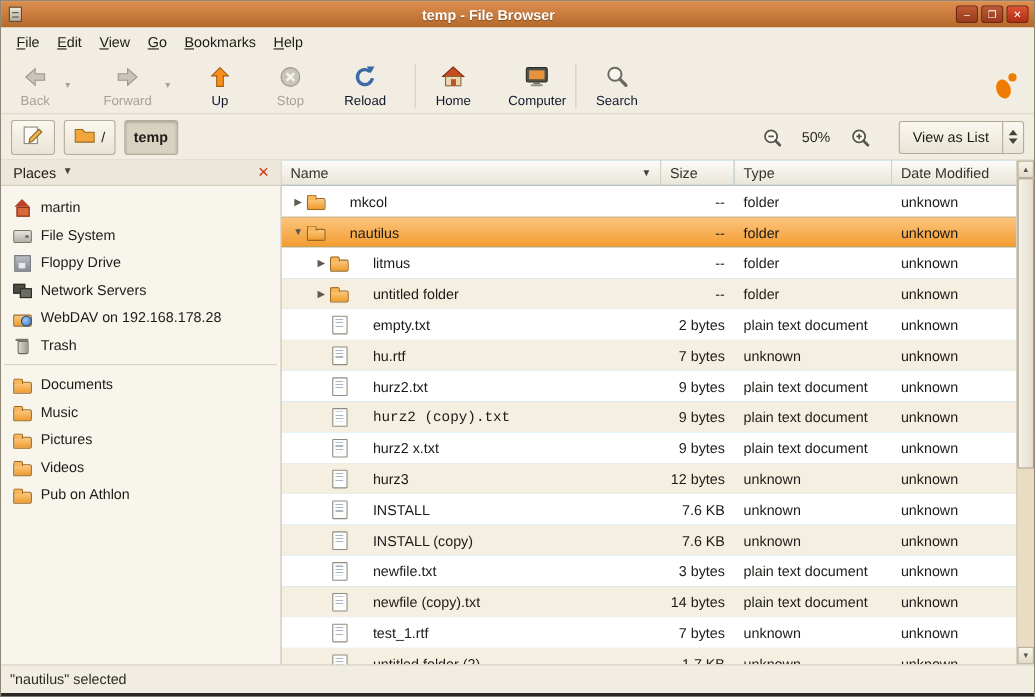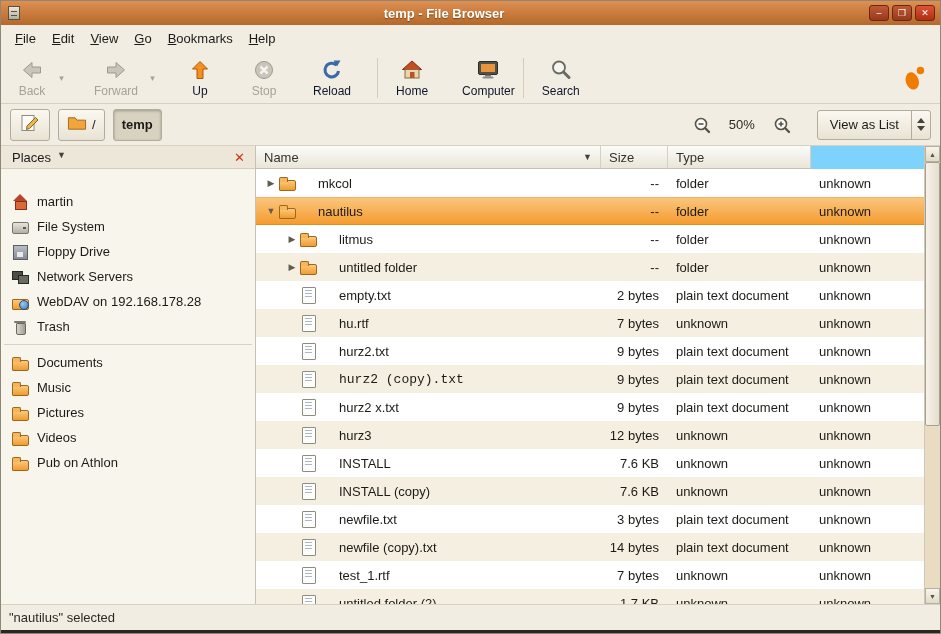--- a/index.html
+++ b/index.html
@@ -50,21 +50,21 @@
   .dn-tri { width:0; height:0; border-left:4px solid transparent; border-right:4px solid transparent; border-top:5px solid #45423a; }
 
   
   .content { flex:1; display:flex; min-height:0; }
 
   .sidebar { flex:0 0 255px; width:255px; display:flex; flex-direction:column; background:#f8f5ec; border-right:1px solid #c7c1b1; }
   .places-header { flex:0 0 23px; background:#ece7d9; border-bottom:1px solid #d3cdbd; display:flex; align-items:center; padding:0 7px; }
   .places-title { display:flex; gap:6px; padding:1px 4px; }
   .places-caret { font-size:9px; color:#45423a; }
   .places-close { margin-left:auto; color:#ce3413; font-weight:bold; font-size:13px; padding:0 3px; }
-  .sidebar-list { flex:1; padding-top:20px; overflow:hidden; }
+  .sidebar-list { flex:1; padding-top:7px; overflow:hidden; }
   .sb-item { height:25px; display:flex; align-items:center; gap:8px; padding:0 11px; white-space:nowrap; }
   .sb-sep { height:1px; background:#d8d2c1; margin:5px 3px; }
 
   .list-main { flex:1; display:flex; flex-direction:column; background:#7dd3fc; min-width:0; }
   .grid-cols { display:grid; grid-template-columns:345px 67px 143px minmax(0,1fr); }
   .header-row { flex:0 0 23px; }
   .col-head { background:linear-gradient(#fcfbf8,#e9e5d8); border-right:1px solid #d5d0c2; border-bottom:1px solid #c5c0b1; display:flex; align-items:center; padding:0 8px; color:#34322b; overflow:hidden; white-space:nowrap; }
   .col-head.last { border-right:none; }
   .sort-arrow { margin-left:auto; font-size:9px; color:#45423a; }
   .rows { flex:1; overflow:hidden; }
@@ -330,20 +330,23 @@
         <div class="col-head">
           <span>Name</span>
           <span class="sort-arrow">▼</span>
         </div>
         <div class="col-head">
           <span>Size</span>
         </div>
         <div class="col-head">
           <span>Type</span>
         </div>
+        <div class="col-head last">
+          <span>Date Modified</span>
+        </div>
       </div>
       <div class="rows">
           <div class="file-row grid-cols even">
             <div class="cell name-cell" style="padding-left: 7px;">
               <span class="expander">▶</span>
               <span class="mini icon-folder"></span>
               <span class="fname">mkcol</span>
             </div>
             <div class="cell size-cell">--</div>
             <div class="cell type-cell">folder</div>

